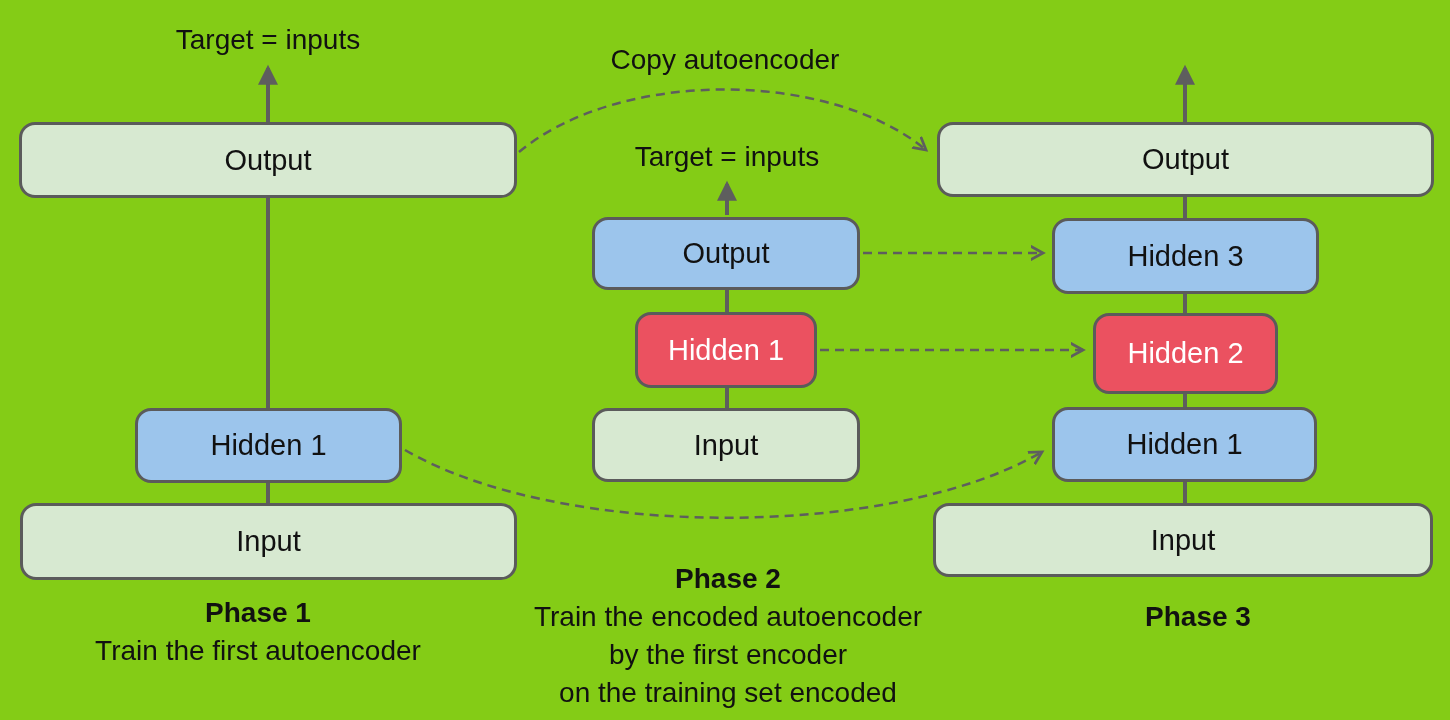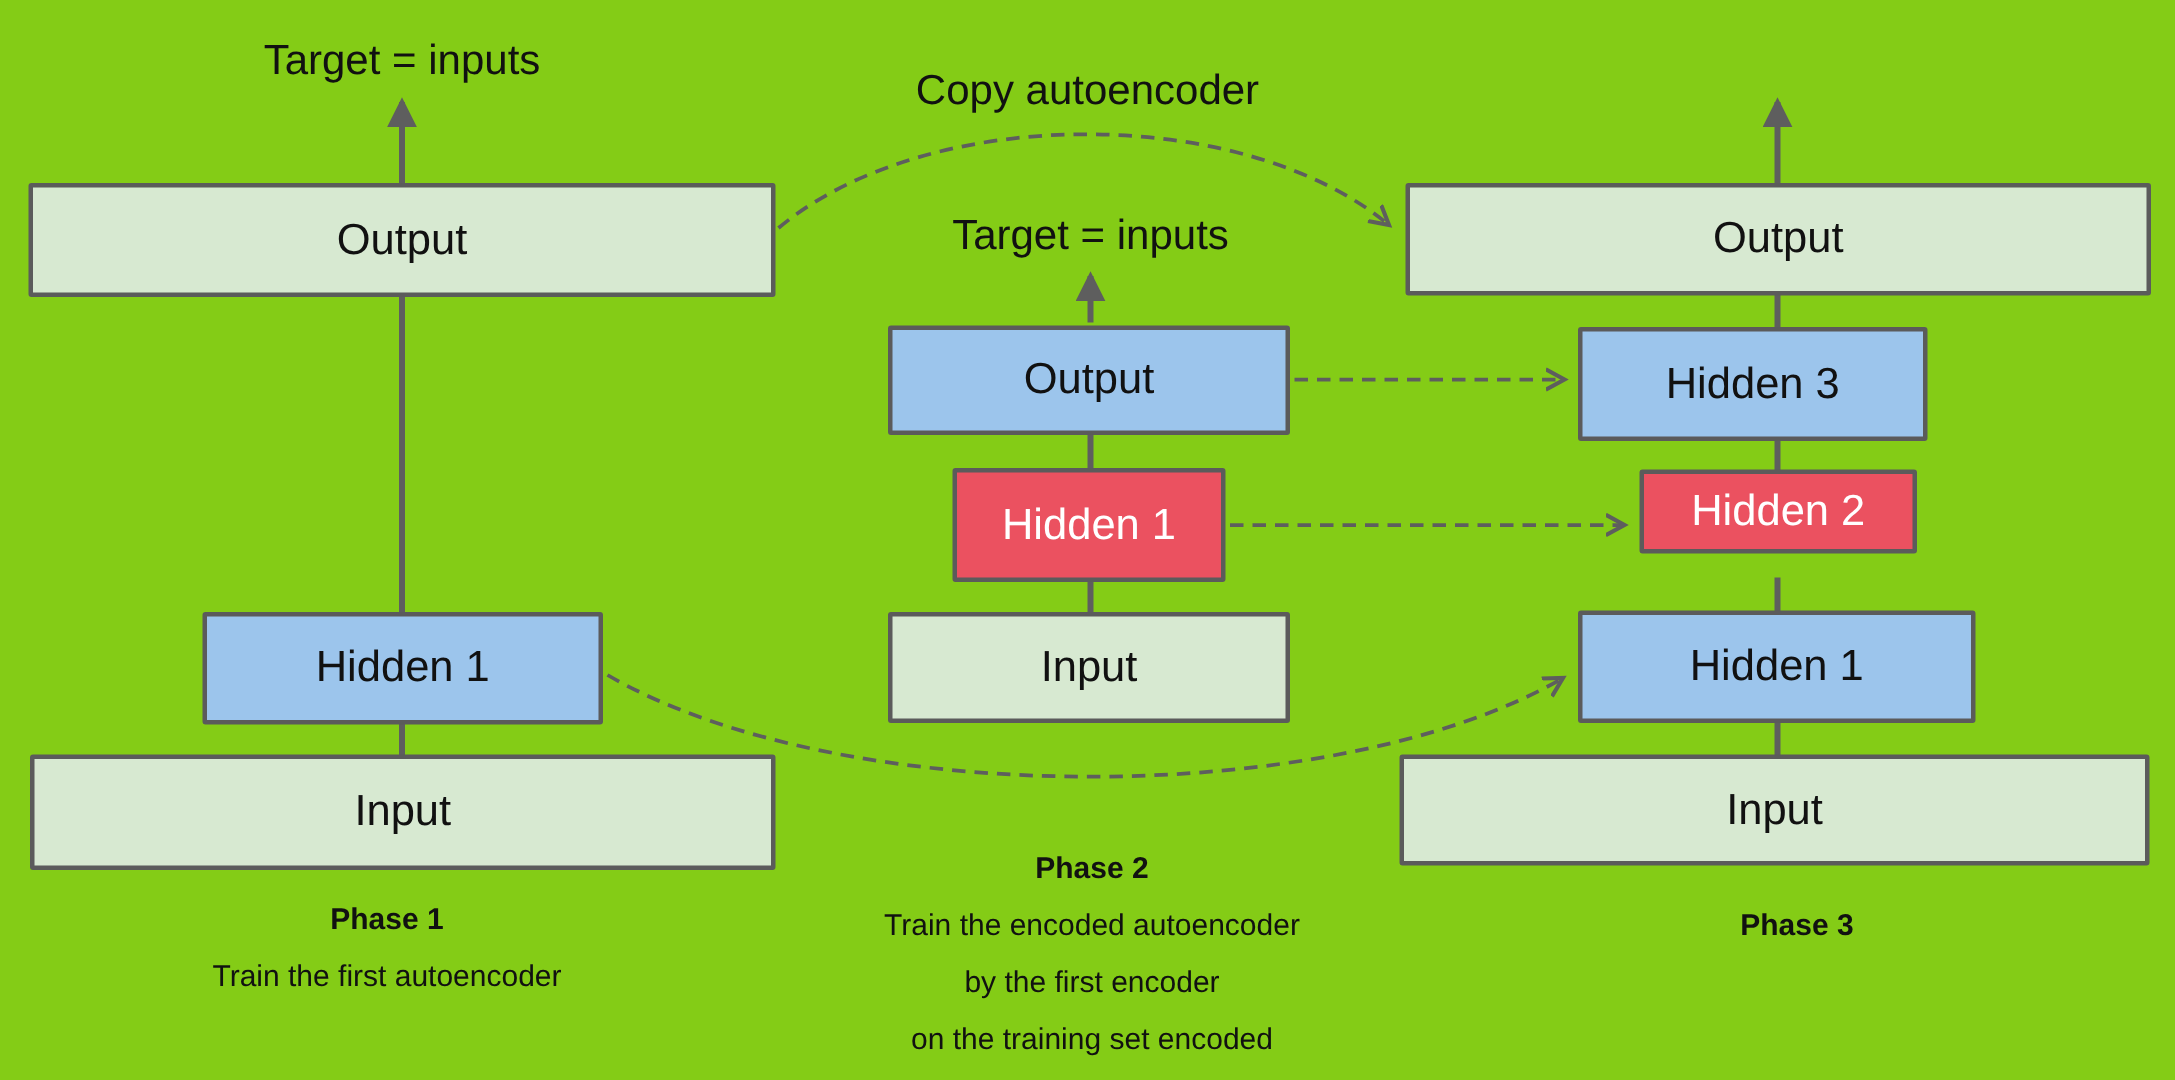--- a/index.html
+++ b/index.html
@@ -9,57 +9,57 @@
     background:#84cc16;
     font-family:"Liberation Sans", sans-serif;
     color:#111;
     overflow:hidden;
   }
   
   .node{
     position:absolute;
     box-sizing:border-box;
     border:3.5px solid var(--border);
-    border-radius:2px;
+    border-radius:16px;
     display:flex;align-items:center;justify-content:center;
     font-size:29px;
     color:#111;
     z-index:2;
   }
   .green{background:var(--green);}
   .blue{background:var(--blue);}
   .red{background:var(--red);color:var(--white_text);}
   .p1-output {left:19px;  top:122px; width:498px; height:76px;}
   .p1-hidden1{left:135px; top:408px; width:267px; height:75px;}
   .p1-input  {left:20px;  top:503px; width:497px; height:77px;}
   .p2-output {left:592px; top:217px; width:268px; height:73px;}
   .p2-hidden1{left:635px; top:312px; width:182px; height:76px;}
   .p2-input  {left:592px; top:408px; width:268px; height:74px;}
   .p3-output {left:937px; top:122px; width:497px; height:75px;}
-  .p3-hidden3{left:1052px;top:218px; width:233px; height:76px;}
-  .p3-hidden2{left:1093px;top:313px; width:185px; height:56px;}
+  .p3-hidden3{left:1052px;top:218px; width:267px; height:76px;}
+  .p3-hidden2{left:1093px;top:313px; width:185px; height:81px;}
   .p3-hidden1{left:1052px;top:407px; width:265px; height:75px;}
   .p3-input  {left:933px; top:503px; width:500px; height:74px;}
   
   .anno{
     position:absolute;
     width:500px;
     text-align:center;
     font-size:28px;
     line-height:32px;
     z-index:3;
   }
   .target1{left:18px;  top:24px;}
   .copy   {left:475px; top:44px;}
   .target2{left:477px; top:141px;}
   .caption{
     position:absolute;
     width:520px;
     text-align:center;
-    font-size:20px;
+    font-size:28px;
     line-height:38px;
     z-index:3;
   }
   .caption .title{font-weight:bold;}
   .caption-p1{left:-2px;  top:594px;}
   .caption-p2{left:468px; top:560px;}
   .caption-p3{left:938px; top:598px;}
   
   #arrows{position:absolute;left:0;top:0;z-index:1;}
   .solid{stroke:var(--arrow);stroke-width:4;fill:none;}

